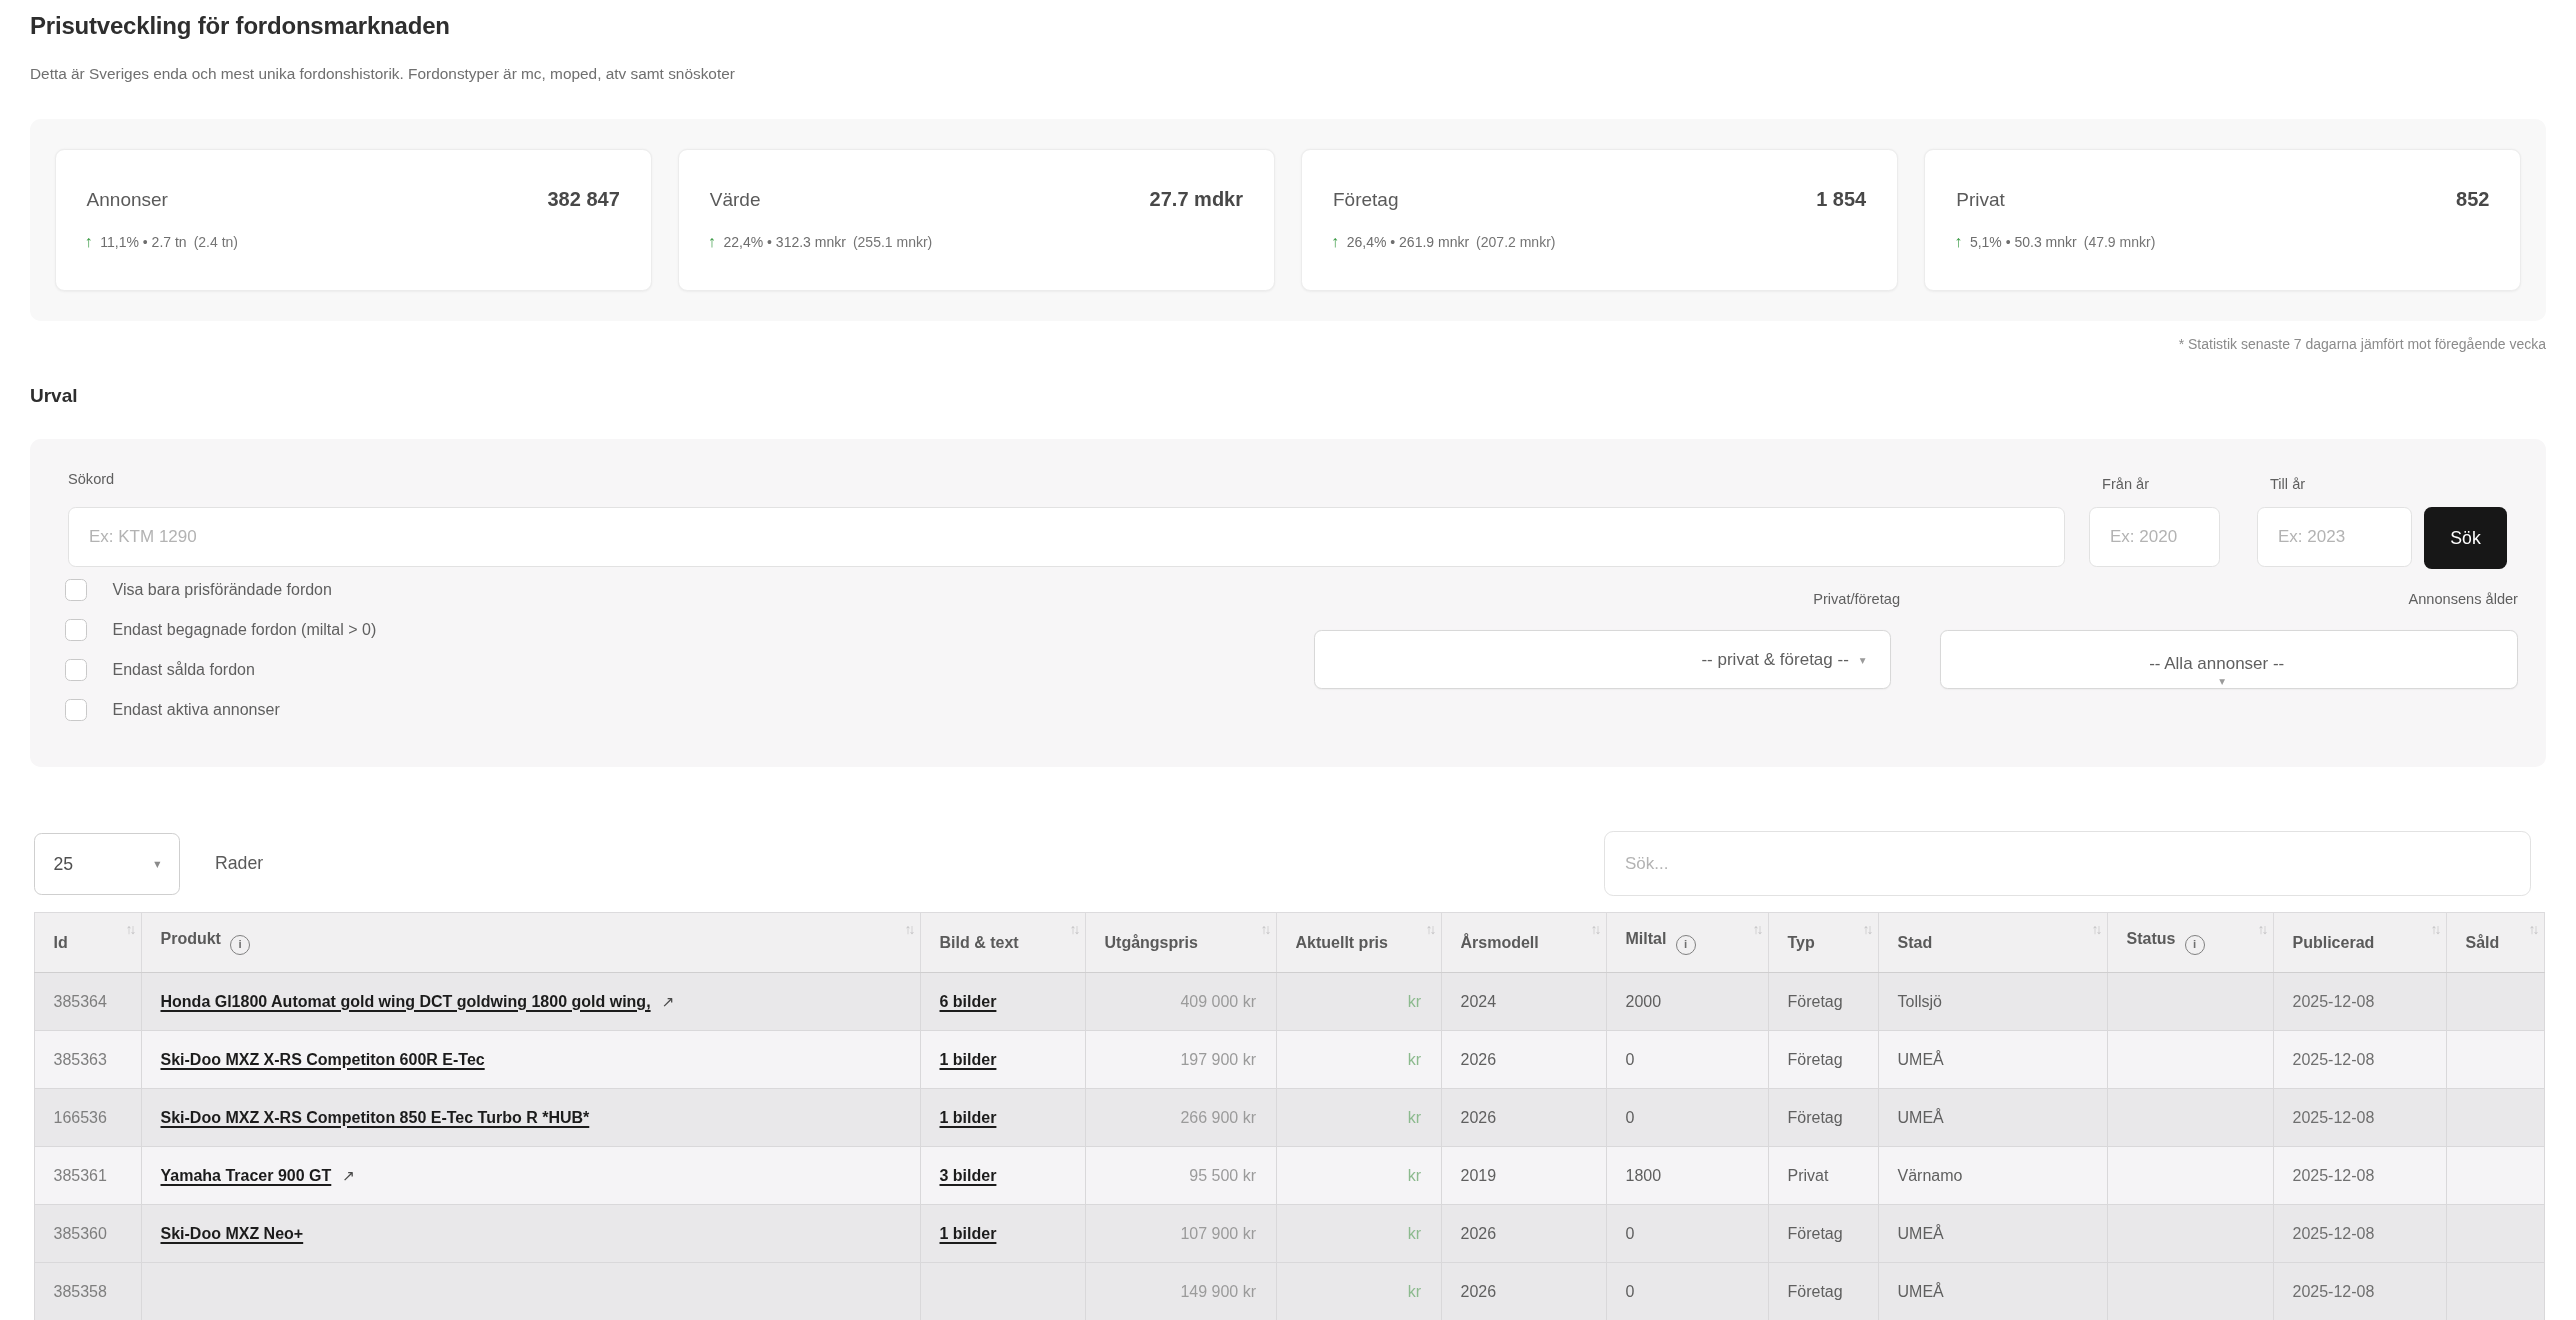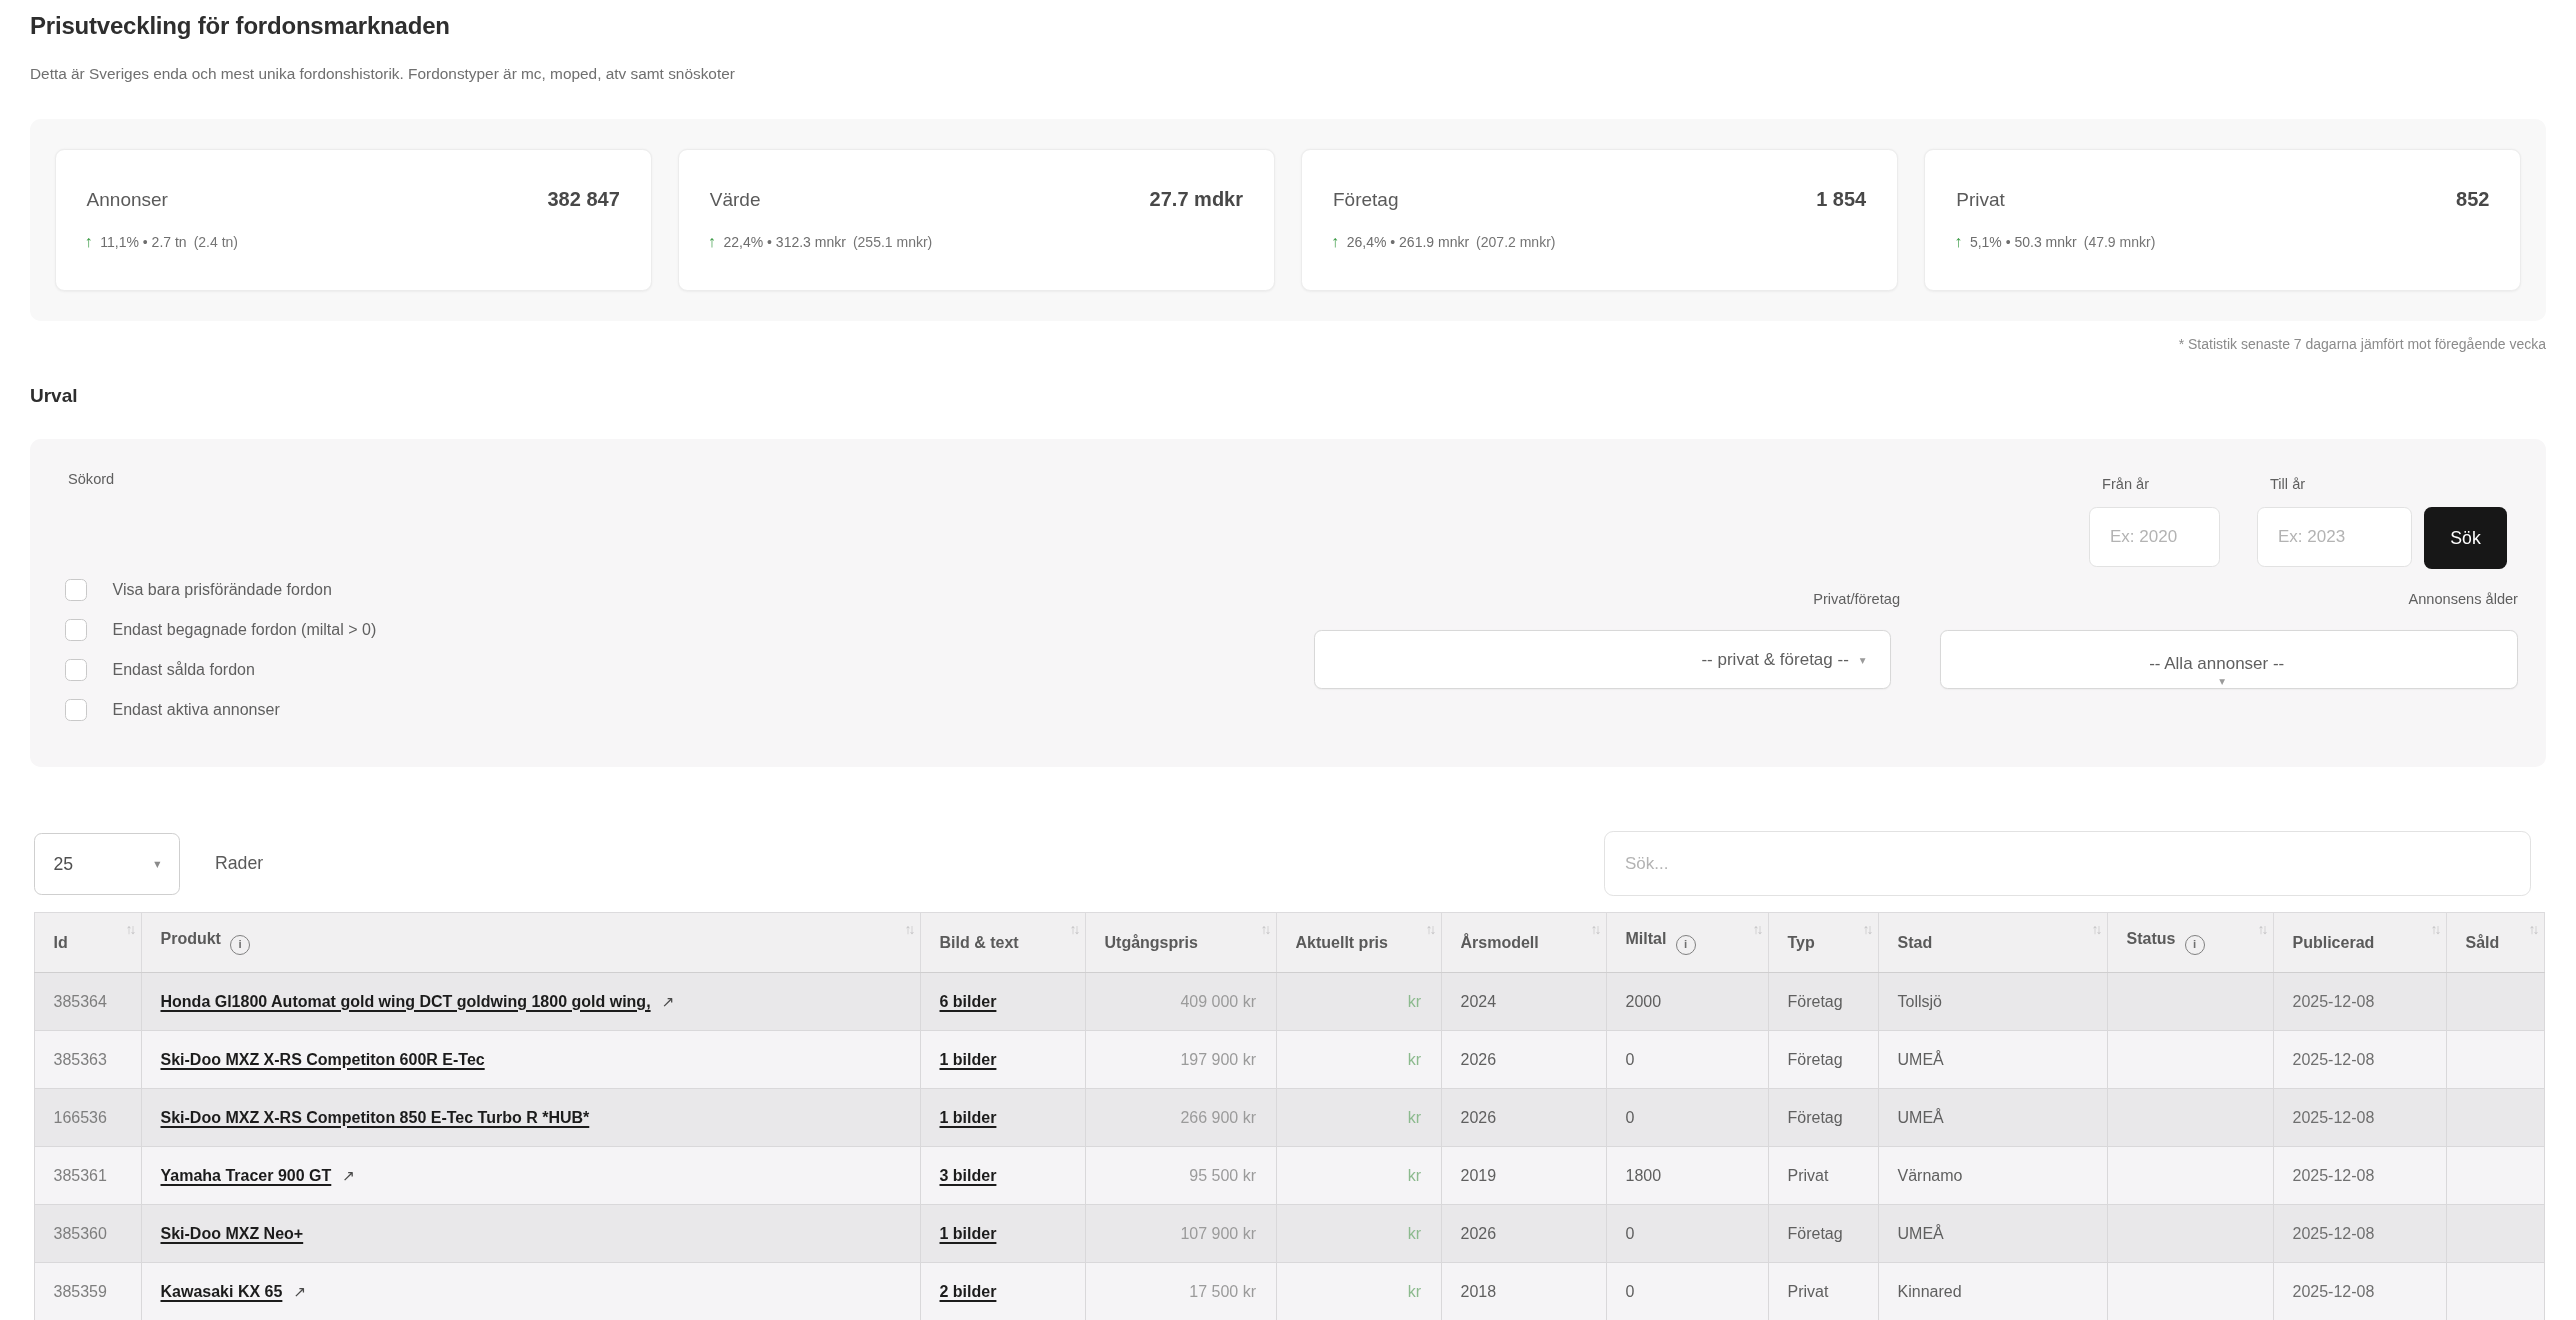--- a/index.html
+++ b/index.html
@@ -122,20 +122,21 @@
         </div>
       </div>
     </div>
 </section>
 <div class="stats-note">* Statistik senaste 7 dagarna jämfört mot föregående vecka</div>
 
 <h2 class="filters-heading">Urval</h2>
 
 <section class="filter-panel">
   <span class="field-label kw-label">Sökord</span>
+  <input class="text-input kw-input" type="text" placeholder="Ex: KTM 1290" style="">
 
   <span class="field-label from-label">Från år</span>
   <input class="text-input from-input" type="text" placeholder="Ex: 2020" style="">
 
   <span class="field-label till-label">Till år</span>
   <input class="text-input till-input" type="text" placeholder="Ex: 2023" style="">
 
   <button class="search-button">Sök</button>
 
   <div class="checkbox-group">
@@ -273,34 +274,20 @@
           <td class="num">107 900 kr</td>
           <td class="kr">kr</td>
           <td>2026</td>
           <td>0</td>
           <td>Företag</td>
           <td>UMEÅ</td>
           <td></td>
           <td class="pub">2025-12-08</td>
           <td></td>
         </tr>
-        <tr class="even">
-          <td class="id">385359</td>
-          <td class="product"><a class="product-link">Kawasaki KX 65</a><span class="ext-icon">↗</span></td>
-          <td class="images"><a class="images-link">2 bilder</a></td>
-          <td class="num">17 500 kr</td>
-          <td class="kr">kr</td>
-          <td>2018</td>
-          <td>0</td>
-          <td>Privat</td>
-          <td>Kinnared</td>
-          <td></td>
-          <td class="pub">2025-12-08</td>
-          <td></td>
-        </tr>
         <tr class="odd partial">
           <td class="id">385358</td>
           <td class="product"></td>
           <td class="images"></td>
           <td class="num">149 900 kr</td>
           <td class="kr">kr</td>
           <td>2026</td>
           <td>0</td>
           <td>Företag</td>
           <td>UMEÅ</td>

